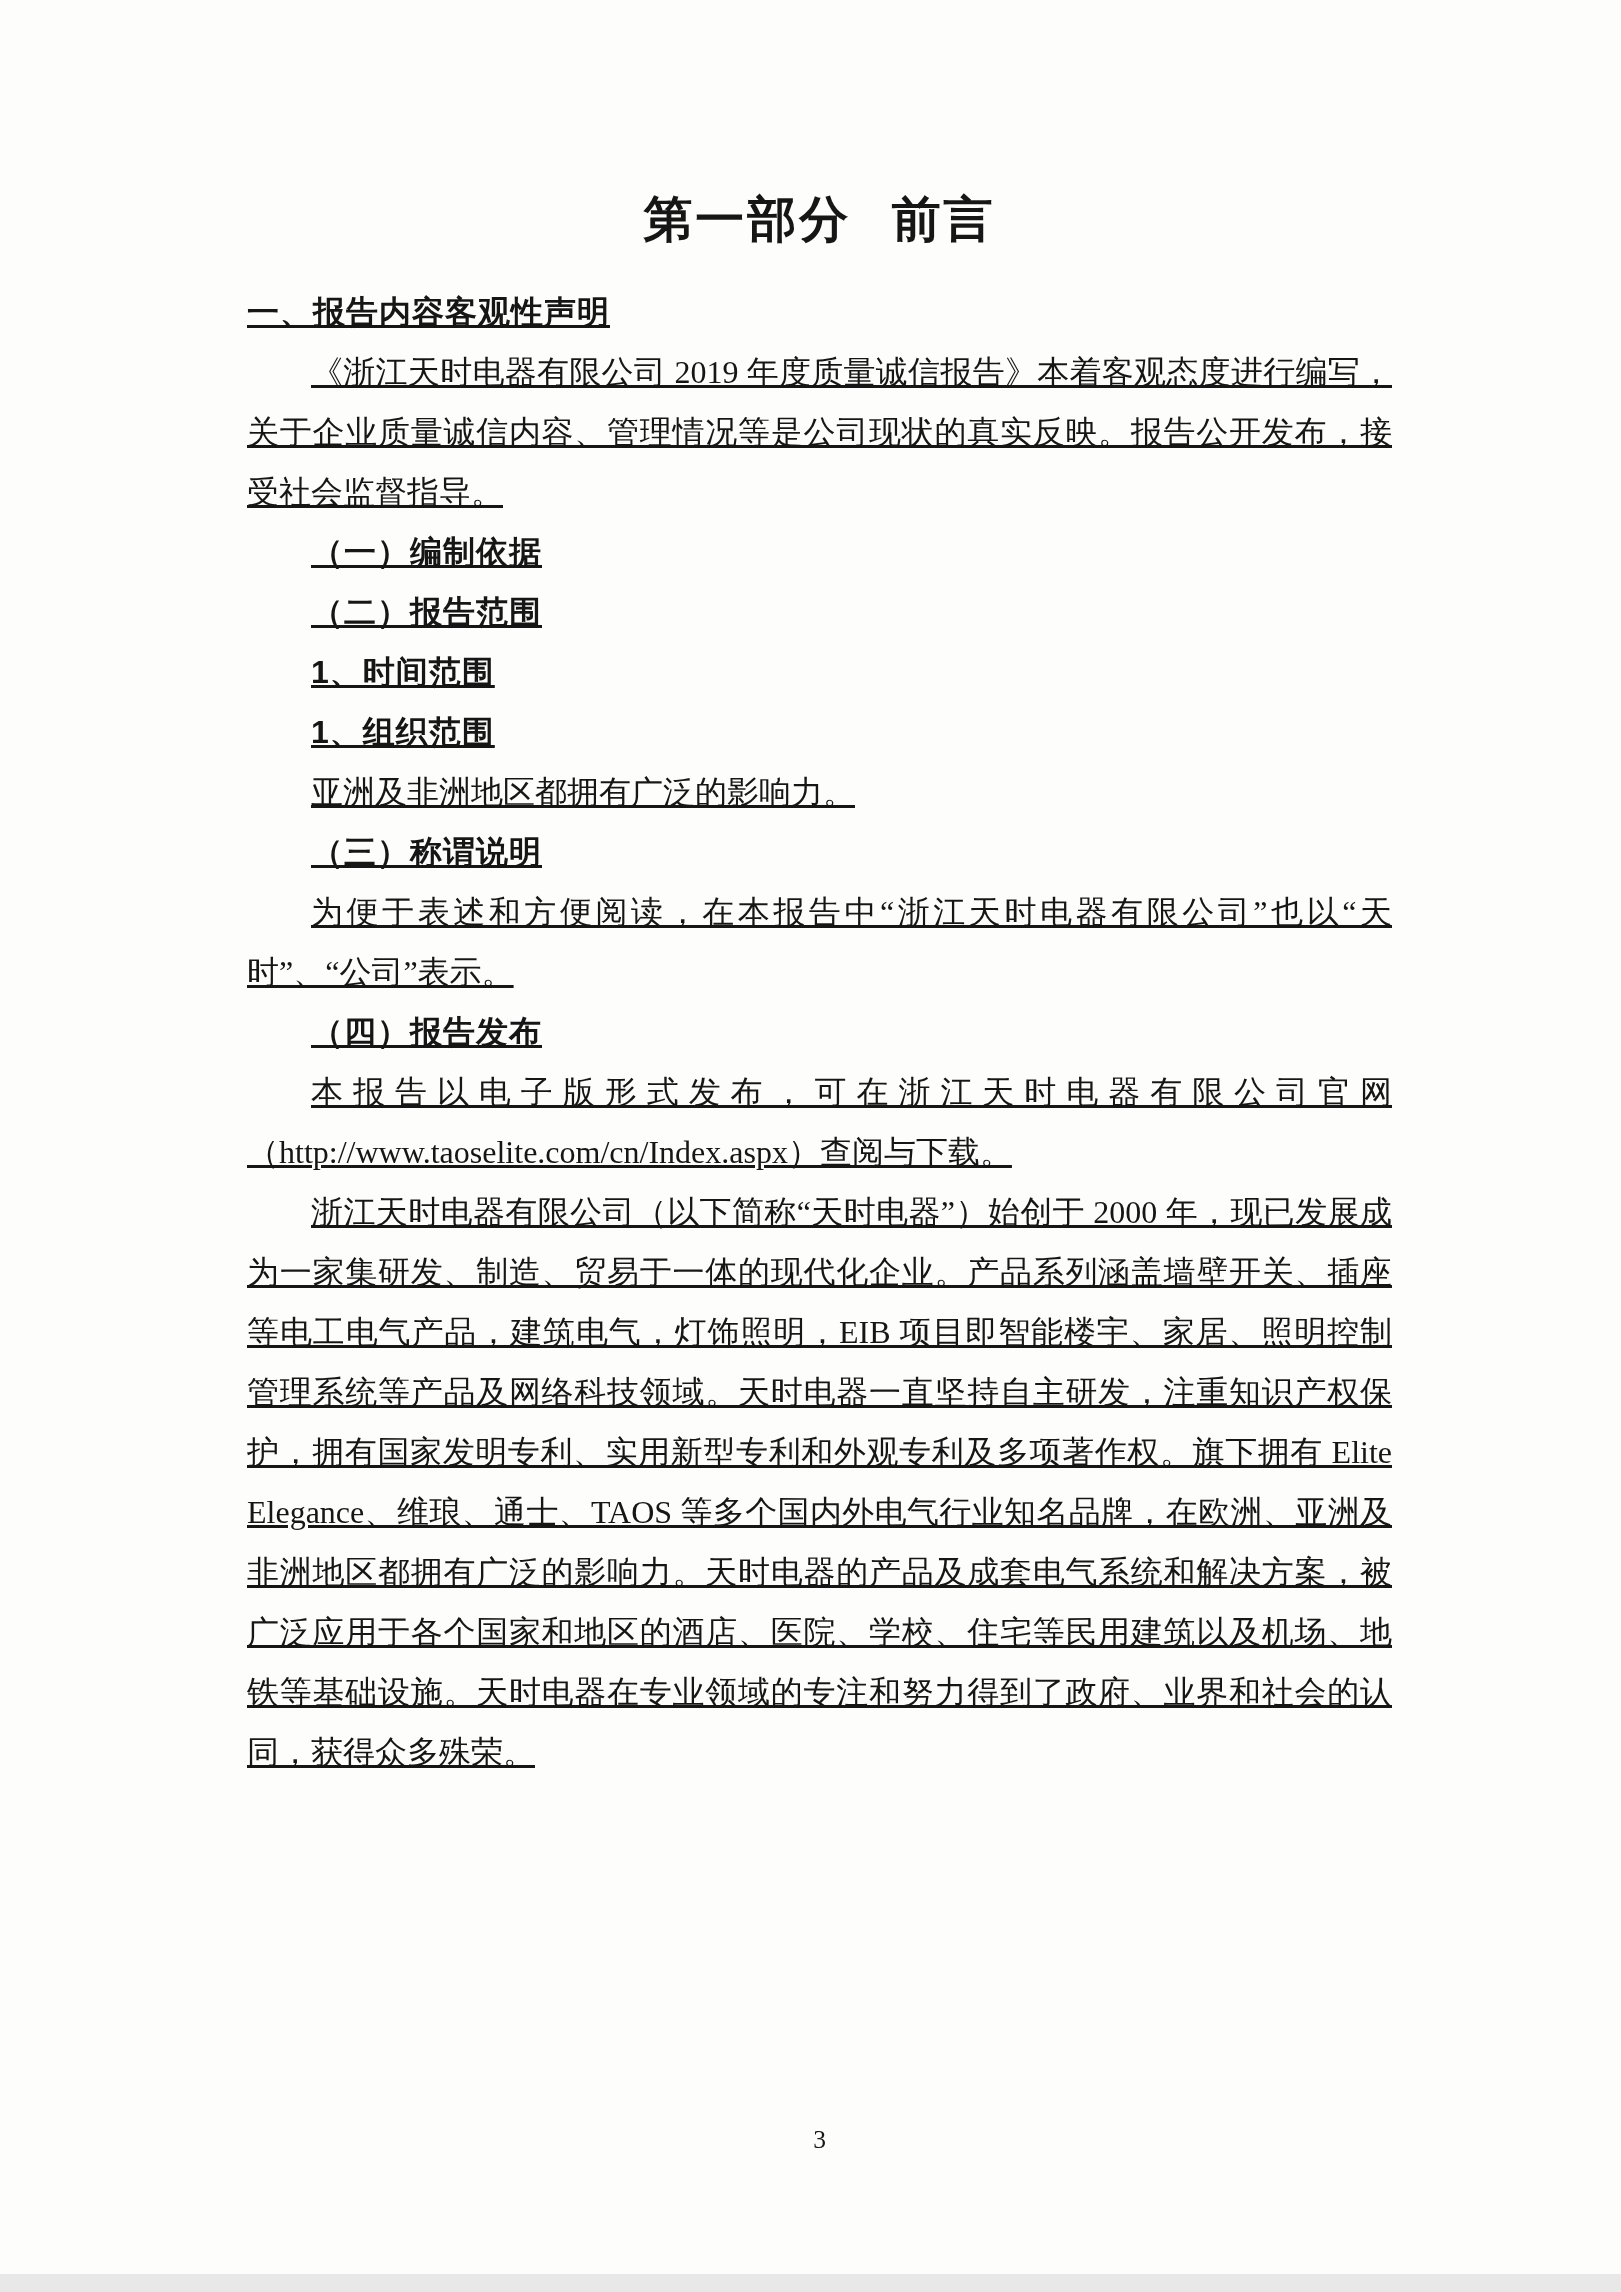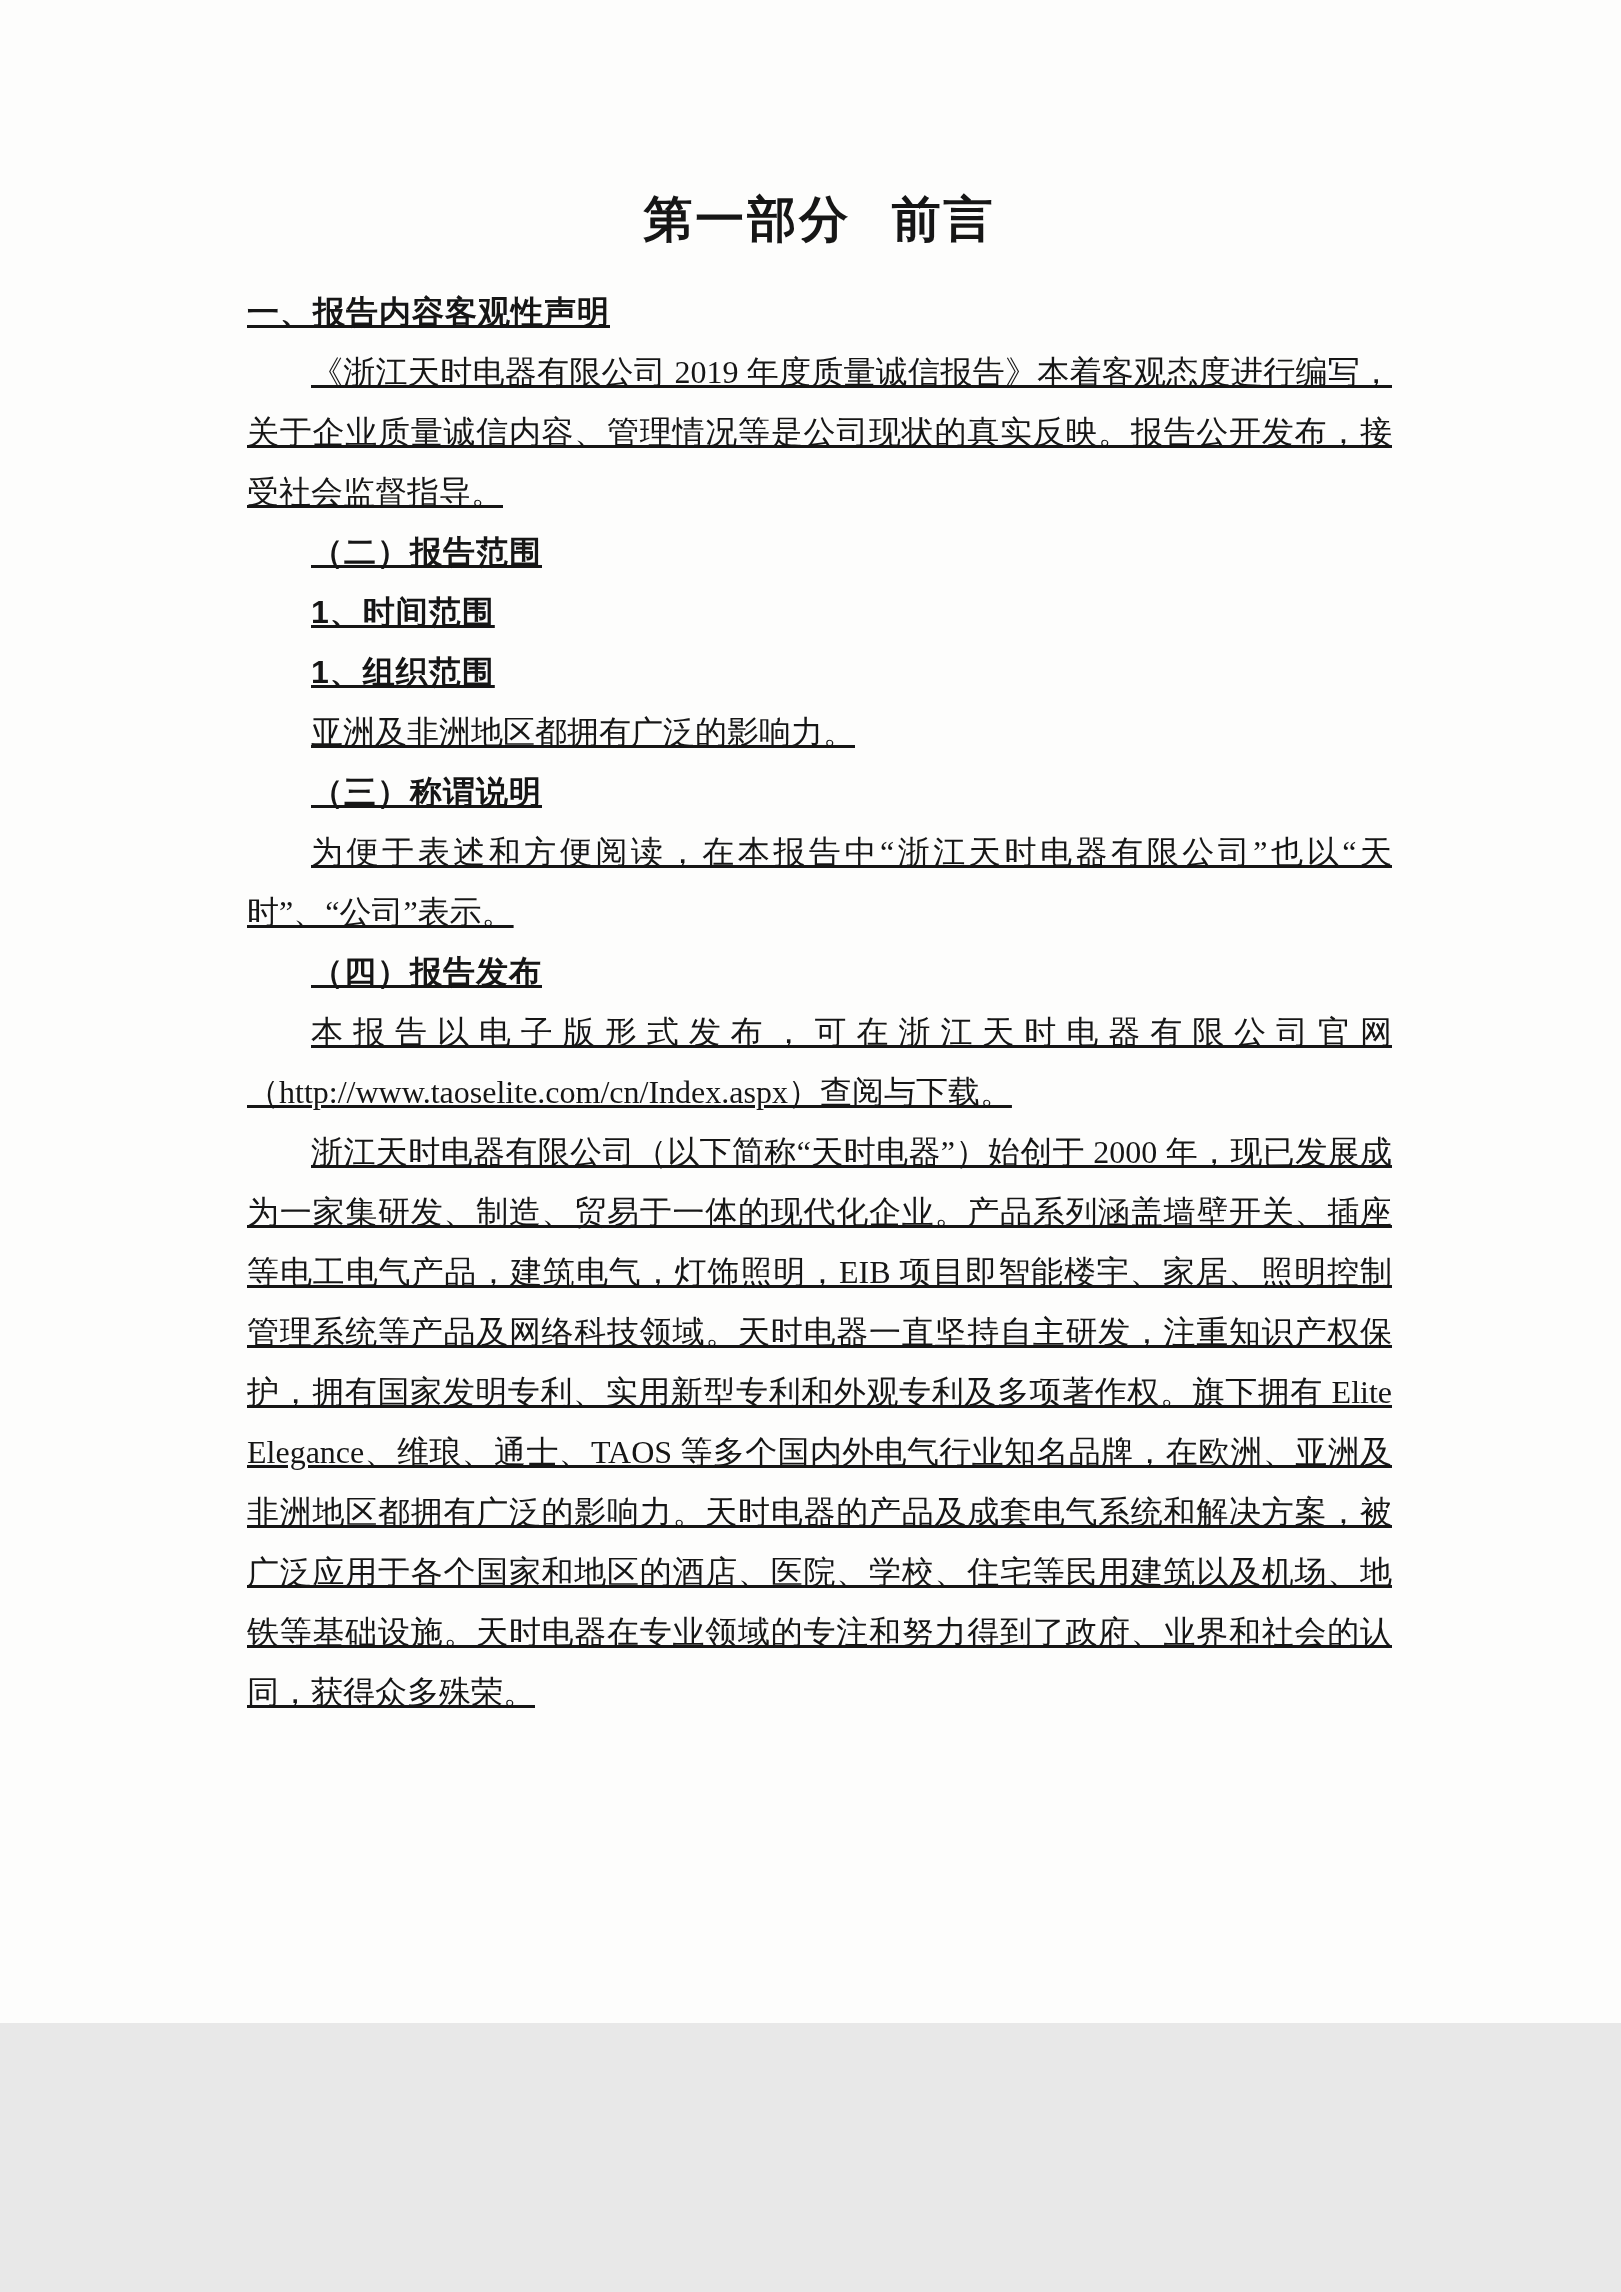--- a/index.html
+++ b/index.html
@@ -3,21 +3,21 @@
 <meta charset="utf-8">
 <style>
   html, body {
     margin: 0;
     padding: 0;
     background: #e8e8e8;
   }
   .page {
     position: relative;
     width: 1621px;
-    height: 2023px;
+    height: 2274px;
     margin: 0 auto;
     background: #fdfdfc;
     color: #161616;
     font-family: "Liberation Serif", "DejaVu Serif", serif;
     overflow: hidden;
   }
   .doc-title {
     position: absolute;
     left: 247px;
     top: 189px;
@@ -81,20 +81,21 @@
 <div class="page" style="background: rgb(253, 253, 252); color: rgb(22, 22, 22);">
 
   <div class="doc-title">第一部分 前言</div>
 
   <div class="content">
 
     <div class="h2">一、报告内容客观性声明</div>
 
     <p>《浙江天时电器有限公司 2019 年度质量诚信报告》本着客观态度进行编写，关于企业质量诚信内容、管理情况等是公司现状的真实反映。报告公开发布，接受社会监督指导。</p>
 
+    <div class="h3">（一）编制依据</div>
 
 
     <div class="h3">（二）报告范围</div>
 
     <div class="h4">1、时间范围</div>
 
 
     <div class="h4">1、组织范围</div>
 
     <p>亚洲及非洲地区都拥有广泛的影响力。</p>

